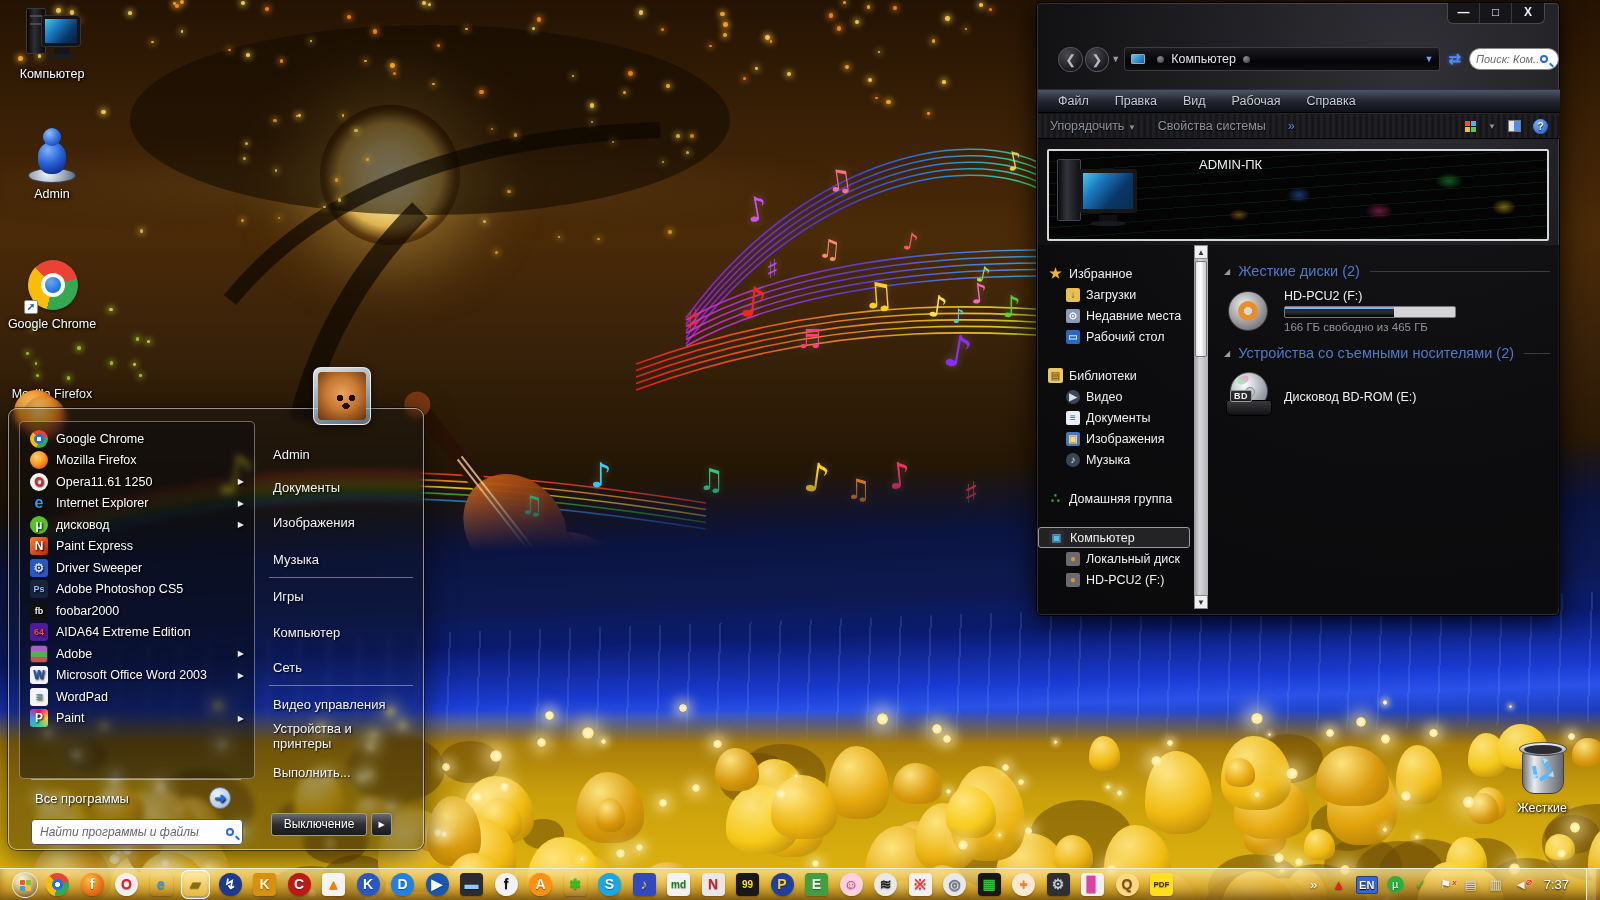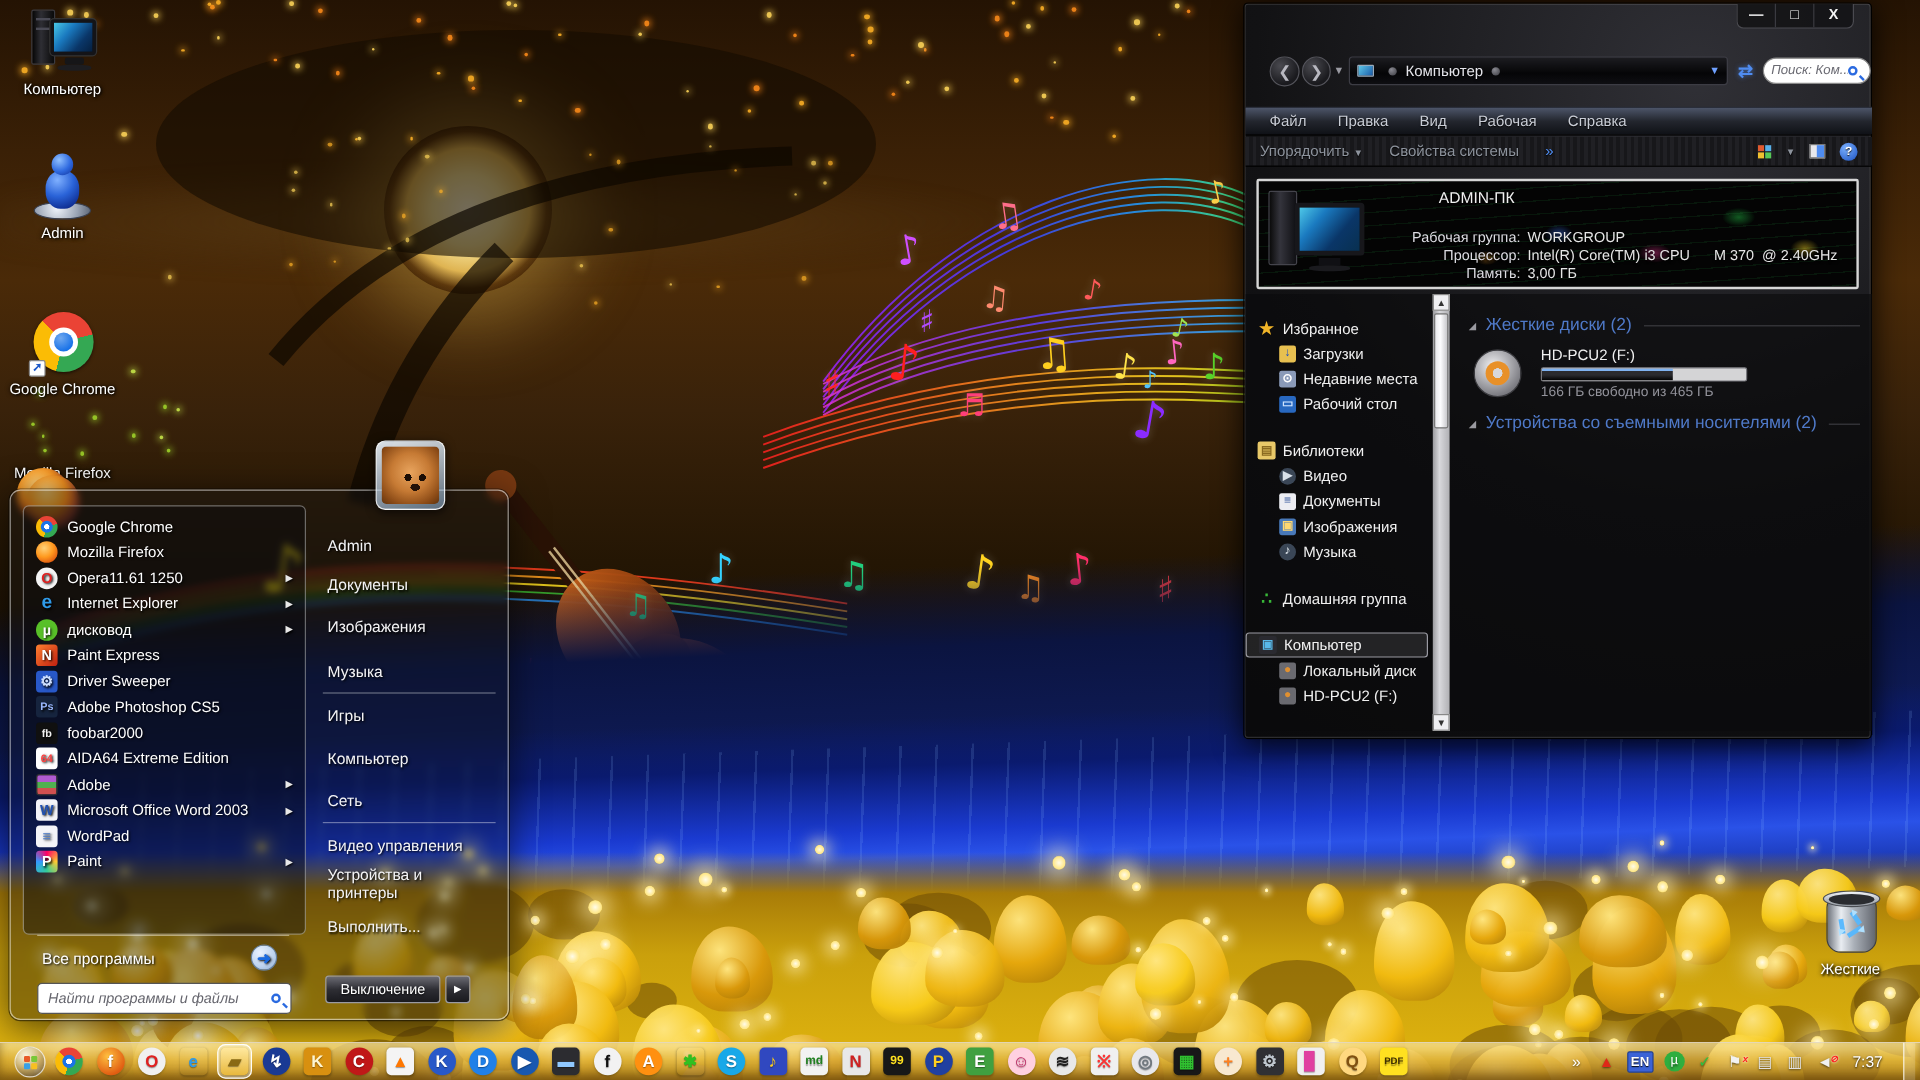--- a/index.html
+++ b/index.html
@@ -776,34 +776,20 @@
       <div class="info-notes"></div>
       <div class="info-pcart">
         <span class="t"></span>
           <span class="m">
             <span class="s"></span>
           </span>
           <span class="st"></span>
           <span class="sb"></span>
       </div>
       <div class="info-name">ADMIN-ПК</div>
-      <div class="info-lines" id="info-lines">
-          <div class="info-line">
-            <span class="info-label">Рабочая группа:</span>
-            <span class="info-value">WORKGROUP</span>
-          </div>
-          <div class="info-line">
-            <span class="info-label">Процессор:</span>
-            <span class="info-value">Intel(R) Core(TM) i3 CPU      M 370  @ 2.40GHz</span>
-          </div>
-          <div class="info-line">
-            <span class="info-label">Память:</span>
-            <span class="info-value">3,00 ГБ</span>
-          </div>
-        </div>
     </div>
     <div class="exp-content">
       <div class="exp-sidebar" id="exp-sidebar">
           <div class="sb-row">
             <span class="sb-ico" style="height: 15px; width: 15px; line-height: 15px; background: transparent; color: rgb(240, 180, 40); font-size: 14px;">★</span>
             <span>Избранное</span>
           </div>
           <div class="sb-row indent">
             <span class="sb-ico" style="height: 14px; width: 14px; line-height: 14px; background: rgb(232, 192, 80); color: rgb(32, 80, 192);">↓</span>
             <span>Загрузки</span>
@@ -879,20 +865,30 @@
                 <div class="drive-fill" style="width: 64%;"></div>
               </div>
               <div class="drive-info">166 ГБ свободно из 465 ГБ</div>
             </div>
           </div>
           <div class="grp-header">
             <span class="grp-arrow">◢</span>
             <span class="grp-title">Устройства со съемными носителями (2)</span>
             <span class="grp-line"></span>
           </div>
+          <div class="dev-row">
+            <div class="dev-art">
+              <div class="cd">
+                <div class="cd-sheen"></div>
+              </div>
+              <div class="cd-tray"></div>
+              <div class="cd-badge">BD</div>
+            </div>
+            <div class="dev-name">Дисковод BD-ROM (E:)</div>
+          </div>
         </div>
     </div>
   </div>
 
   <div id="start-menu">
     <div class="sm-left" id="sm-programs">
         <div class="sm-prog">
           <span class="sm-pico" style="height: 18px; width: 18px; line-height: 18px; border-radius: 50%; background: conic-gradient(from -45deg, rgb(234, 67, 53) 0deg, rgb(234, 67, 53) 120deg, rgb(52, 168, 83) 120deg, rgb(52, 168, 83) 240deg, rgb(251, 188, 5) 240deg, rgb(251, 188, 5) 360deg);">
             <i style="display: block; border-radius: 50%; background: radial-gradient(circle, rgb(255, 255, 255) 0px, rgb(255, 255, 255) 30%, rgb(26, 115, 232) 33%); width: 55%; height: 55%; margin: 22.5% auto 0px;"></i>
           </span>
@@ -927,21 +923,21 @@
         </div>
         <div class="sm-prog">
           <span class="sm-pico" style="height: 18px; width: 18px; line-height: 18px; background: rgb(22, 36, 62); color: rgb(154, 184, 255); font-size: 9px;">Ps</span>
           <span>Adobe Photoshop CS5</span>
         </div>
         <div class="sm-prog">
           <span class="sm-pico" style="height: 18px; width: 18px; line-height: 18px; background: rgb(16, 16, 16); color: rgb(240, 240, 240); font-size: 9px;">fb</span>
           <span>foobar2000</span>
         </div>
         <div class="sm-prog">
-          <span class="sm-pico" style="height: 18px; width: 18px; line-height: 18px; background: #ffffff; color: rgb(255, 64, 64); font-size: 9px;">64</span>
+          <span class="sm-pico" style="height: 18px; width: 18px; line-height: 18px; background: #4c1d95; color: rgb(255, 64, 64); font-size: 9px;">64</span>
           <span>AIDA64 Extreme Edition</span>
         </div>
         <div class="sm-prog">
           <span class="sm-pico" style="height: 18px; width: 18px; line-height: 18px; background: linear-gradient(rgb(176, 90, 208) 0px, rgb(176, 90, 208) 33%, rgb(80, 176, 80) 33%, rgb(80, 176, 80) 66%, rgb(208, 80, 80) 66%); border: 1px solid rgb(51, 51, 51);"></span>
           <span>Adobe</span>
           <span class="sm-parrow">▶</span>
         </div>
         <div class="sm-prog">
           <span class="sm-pico" style="height: 18px; width: 18px; line-height: 18px; background: rgb(244, 244, 248); color: rgb(32, 80, 176);">W</span>
           <span>Microsoft Office Word 2003</span>

